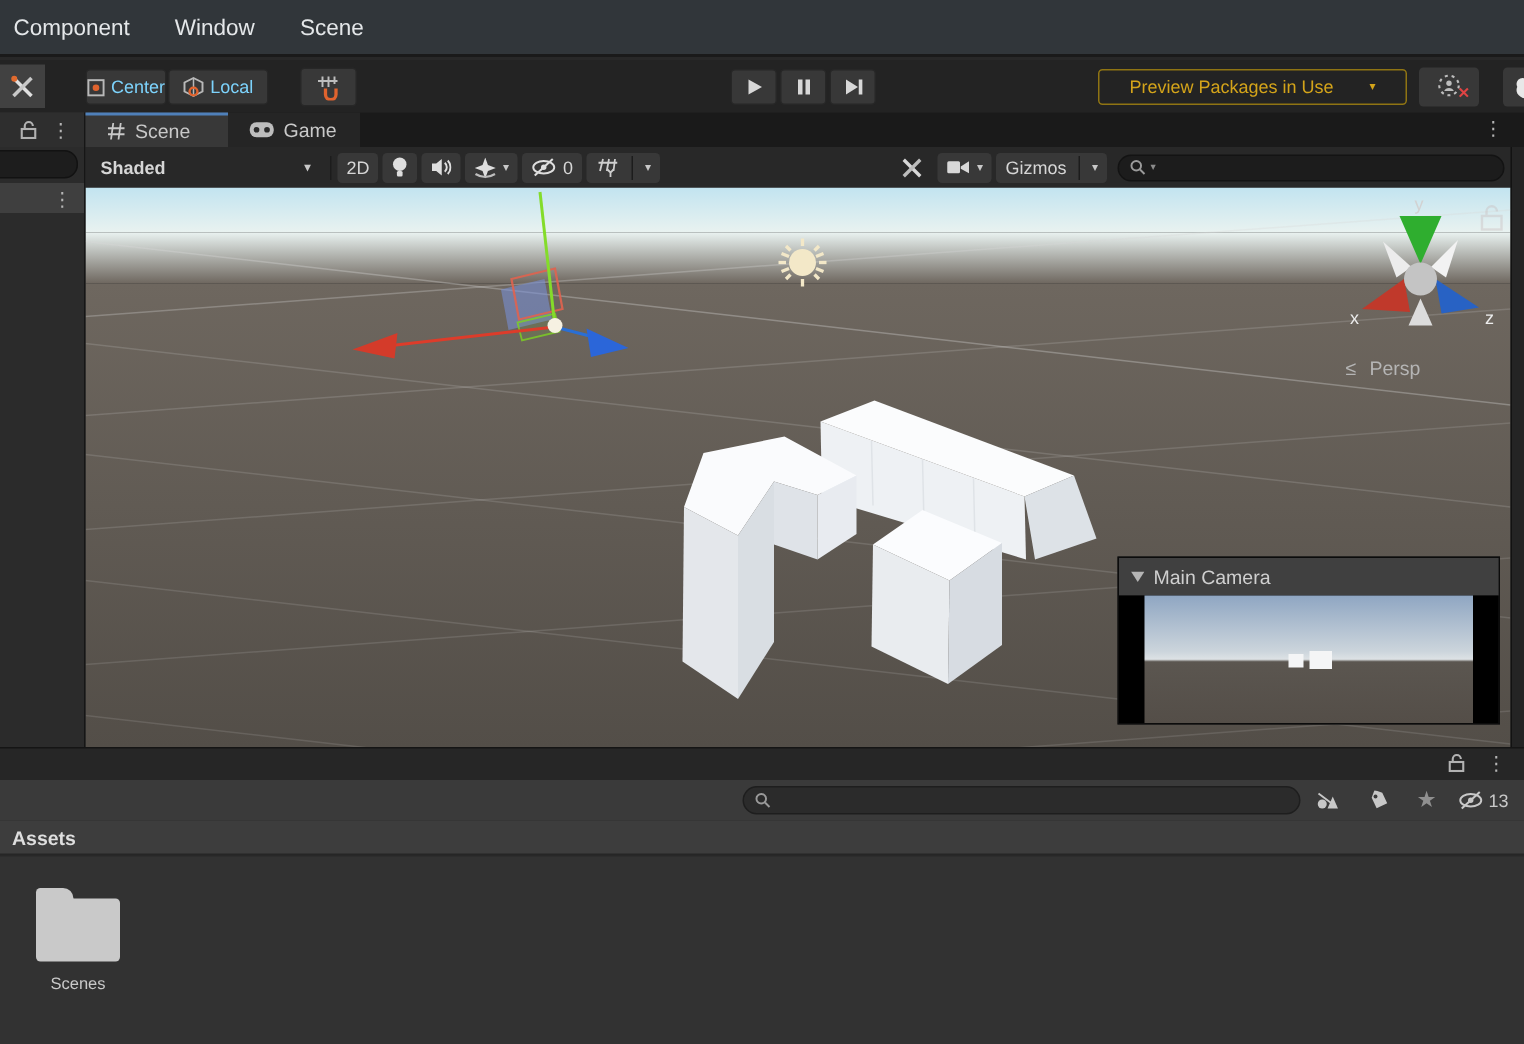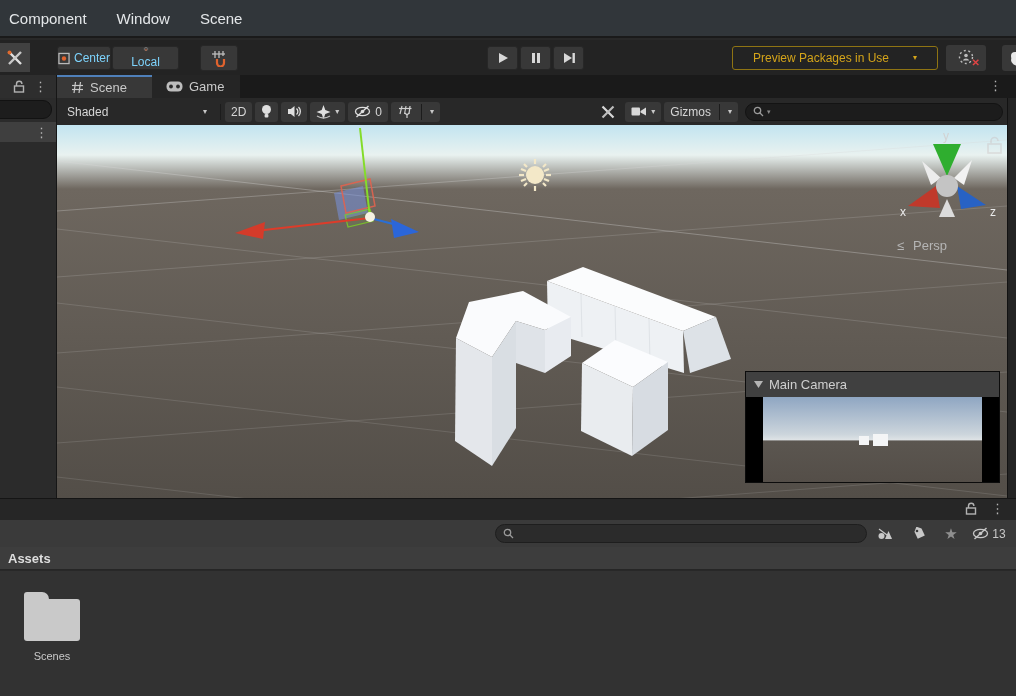--- a/index.html
+++ b/index.html
@@ -12,21 +12,21 @@
   #menubar{left:0;top:0;width:1016px;height:38px;background:#31363a;border-bottom:2px solid #1a1a1a;
            display:flex;align-items:center;gap:30px;padding-left:9px;}
   #menubar span{font-size:15px;color:#e4e7e9;cursor:default;}
 
   
   #toolbar{left:0;top:40px;width:1016px;height:35px;background:#232323;}
   .tbtn{position:absolute;top:6px;height:24px;background:#383838;border:1px solid #272727;border-radius:3px;
         display:flex;align-items:center;justify-content:center;gap:4px;color:#7dd3fc;font-size:12px;}
   #tool-hand{left:0;top:3px;width:30px;height:29px;background:#414141;border:none;border-radius:0;}
   #btn-center{left:57px;width:54px;}
-  #btn-local{left:112px;width:67px;flex-direction:column;}
+  #btn-local{left:112px;width:67px;}
   #btn-gridsnap{left:200px;width:38px;height:26px;top:5px;}
   #btn-play{left:487px;width:31px;}
   #btn-pause{left:520px;width:31px;}
   #btn-step{left:553px;width:31px;}
   #btn-preview{left:732px;width:206px;background:#232323;border:1px solid #8f7413;color:#d4a41a;gap:24px;}
   #btn-collab{left:946px;width:40px;height:26px;top:5px;position:absolute;background:#383838;border-radius:3px;
               display:flex;align-items:center;justify-content:center;}
   #btn-account{left:1002px;width:30px;height:26px;top:5px;position:absolute;background:#383838;border-radius:3px 0 0 3px;
               display:flex;align-items:center;justify-content:flex-start;padding-left:7px;overflow:hidden;}
   .caret{font-size:8px;color:#c8c8c8;line-height:1;}
@@ -43,21 +43,21 @@
   #tabrow{left:57px;top:75px;width:959px;height:23px;background:#1a1a1a;display:flex;align-items:flex-end;}
   .tab{height:23px;display:flex;align-items:center;gap:6px;padding:0 14px;font-size:13px;color:#c9c9c9;}
   #tab-scene{background:#383838;border-top:2px solid #4f80ba;width:95px;}
   #tab-game{background:#252525;width:88px;}
   #tabrow-menu{position:absolute;right:14px;top:4px;}
 
   
   #scene-toolbar{left:57px;top:98px;width:950px;height:27px;background:#282828;display:flex;align-items:center;padding:0 4px;}
   .stb{height:20px;display:flex;align-items:center;gap:4px;padding:0 6px;border-radius:3px;background:#383838;margin-right:3px;color:#d6d6d6;font-size:12px;}
   .stb.flat{background:transparent;}
-  #shaded-dd{width:152px;justify-content:space-between;background:transparent;}
+  #shaded-dd{width:152px;justify-content:space-between;background:transparent;font-weight:bold;}
   .vsep{width:1px;height:16px;background:#1c1c1c;margin:0 4px;}
   #scene-search{margin-left:4px;width:258px;height:18px;background:#1c1c1c;border:1px solid #131313;border-radius:9px;
                 display:flex;align-items:center;padding:0 7px;gap:3px;}
   #scene-search input{flex:1;background:transparent;border:none;outline:none;color:#cfcfcf;font-size:12px;
                 font-family:"Liberation Sans",sans-serif;}
   #scene-search input::placeholder{color:#8b8b8b;}
   .spacer{flex:1;}
 
   
   #right-sliver{left:1007px;top:98px;width:9px;height:400px;background:#242424;border-left:1px solid #121212;}

